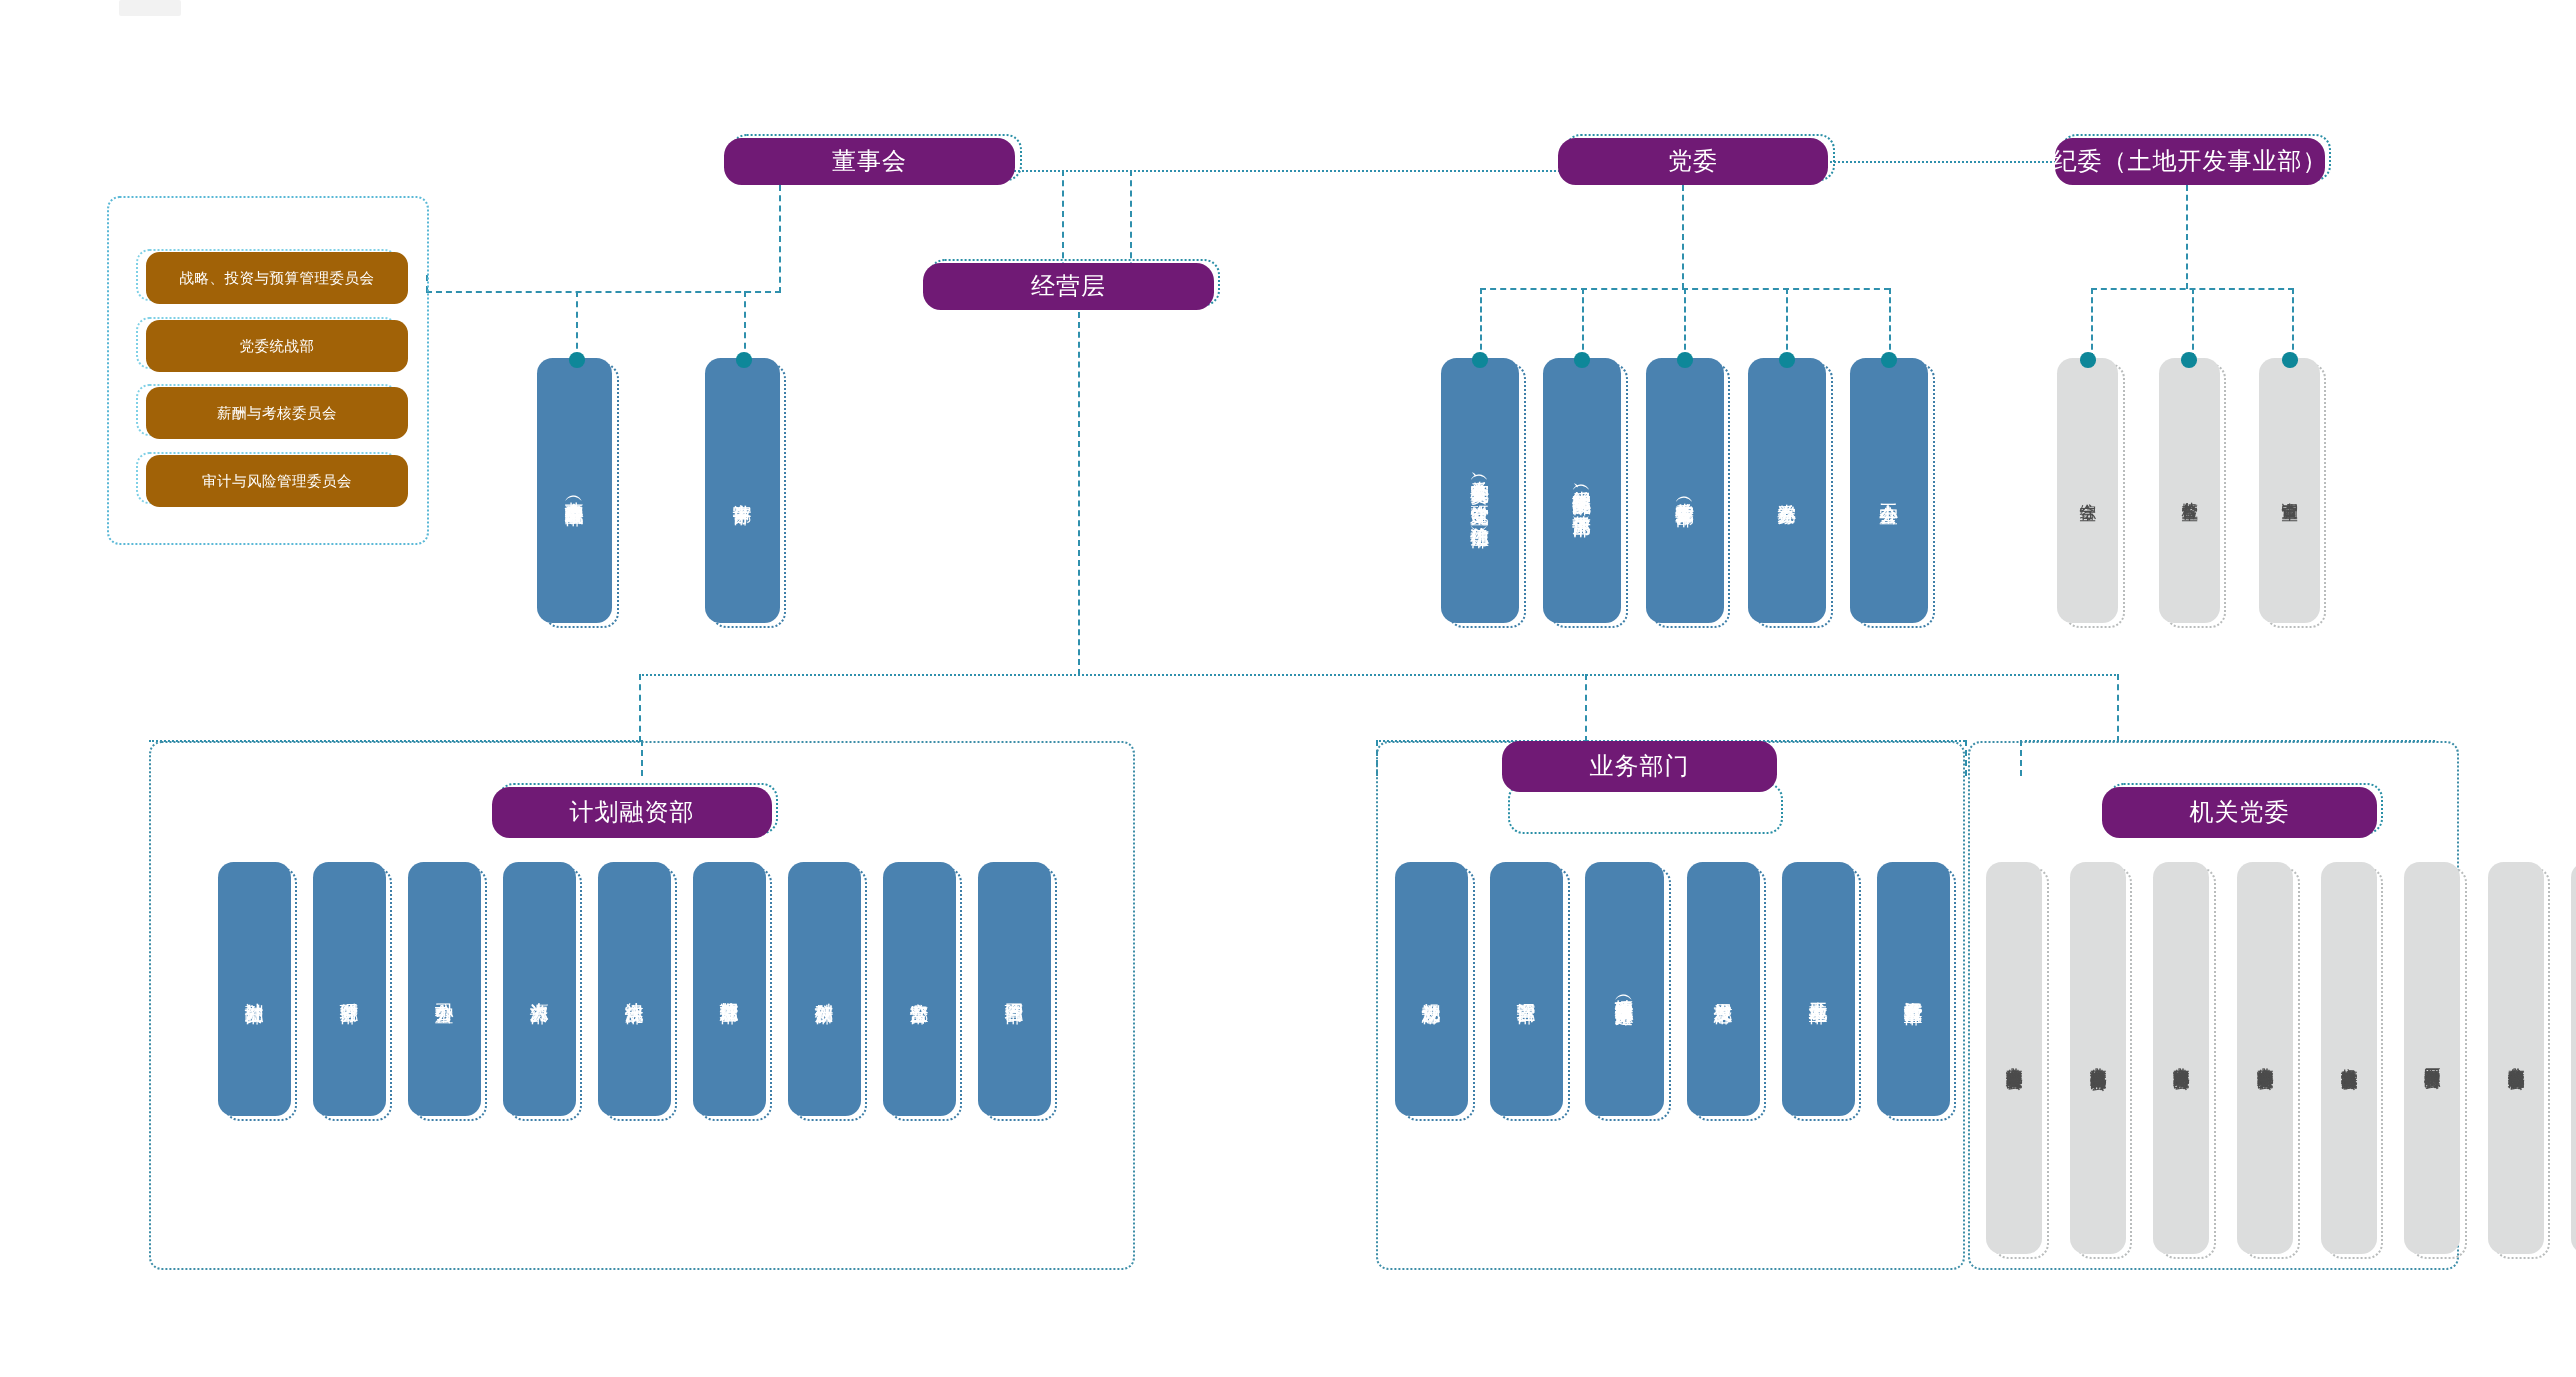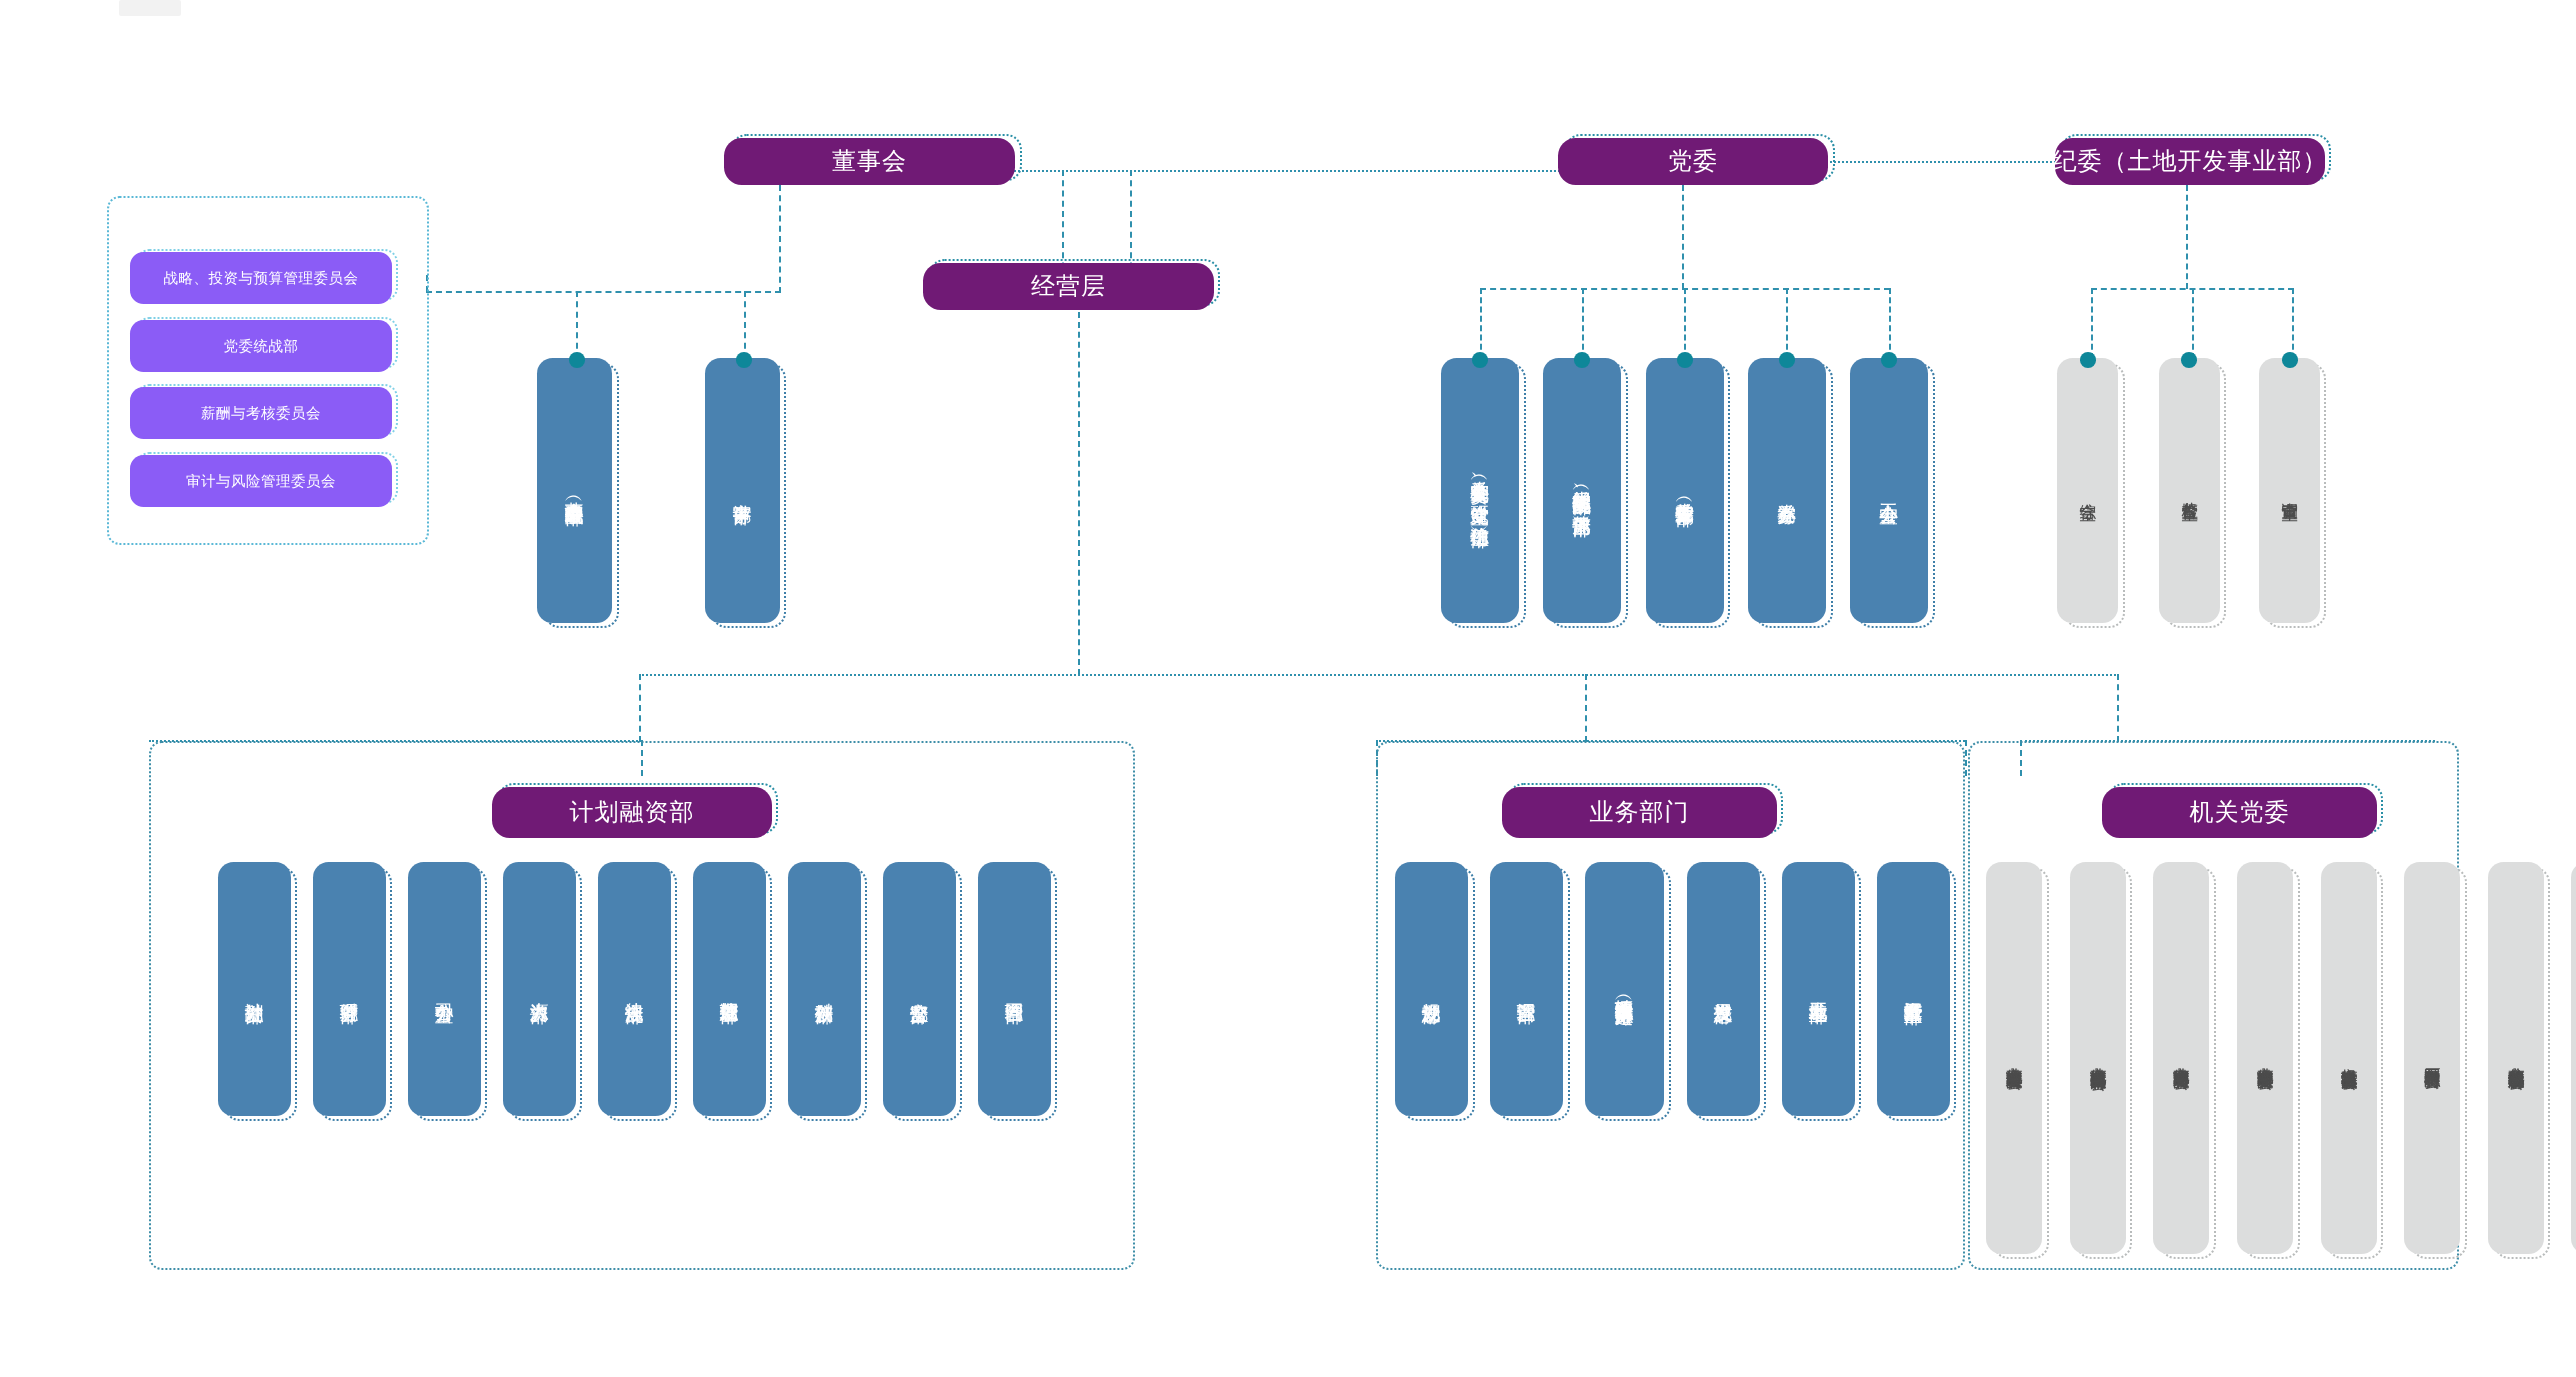--- a/index.html
+++ b/index.html
@@ -20,21 +20,21 @@
              font-size:18.7px;line-height:1.25;letter-spacing:0.5px;
              max-height:96%;}
 
   
   .gbar{border-radius:15.6px;background:#dcdddd;color:#4c4c4c;}
   .gbar .lbl{writing-mode:vertical-rl;text-orientation:upright;
              font-size:16.6px;line-height:1.3;letter-spacing:0.5px;
              max-height:96%;}
 
   
-  .cpill{border-radius:13.5px;background:#8b5cf6;color:#fff;}
+  .cpill{border-radius:13.5px;background:#a16207;color:#fff;margin-left:16px;}
   .cpill .lbl{font-size:14.5px;letter-spacing:0.5px;white-space:nowrap;}
 
   
   .dshadow{position:absolute;box-sizing:border-box;
            border:2.1px dotted #3e7fa8;border-radius:15.6px;
            pointer-events:none;}
   .dshadow.teal{border-color:#2a8fa6;}
   .dshadow.gray{border-color:#b9bcbc;}
   .dshadow.cyan{border-color:#7fd0e6;}
 
@@ -253,21 +253,21 @@
 </div>
 
 <div class="dshadow" style="left:984px;top:867px;width:73px;height:254px;"></div>
 <div class="node vbar" style="left:978px;top:862px;width:73px;height:254px;">
   <span class="lbl">合同管理部</span>
 </div>
 
 <div class="group" style="left:1376px;top:741px;width:589px;height:529px;"></div>
 
 <div class="dshadow teal" style="left:1508px;top:783px;width:275px;height:51px;"></div>
-<div class="node pill" style="left:1502px;top:787px;width:275px;height:51px;">
+<div class="node pill" style="left:1502px;top:741px;width:275px;height:51px;">
   <span class="lbl">业务部门</span>
 </div>
 
 <div class="dshadow" style="left:1402px;top:867px;width:73px;height:254px;"></div>
 <div class="node vbar" style="left:1395px;top:862px;width:73px;height:254px;">
   <span class="lbl">规划设计总部</span>
 </div>
 
 <div class="dshadow" style="left:1497px;top:867px;width:73px;height:254px;"></div>
 <div class="node vbar" style="left:1490px;top:862px;width:73px;height:254px;">

